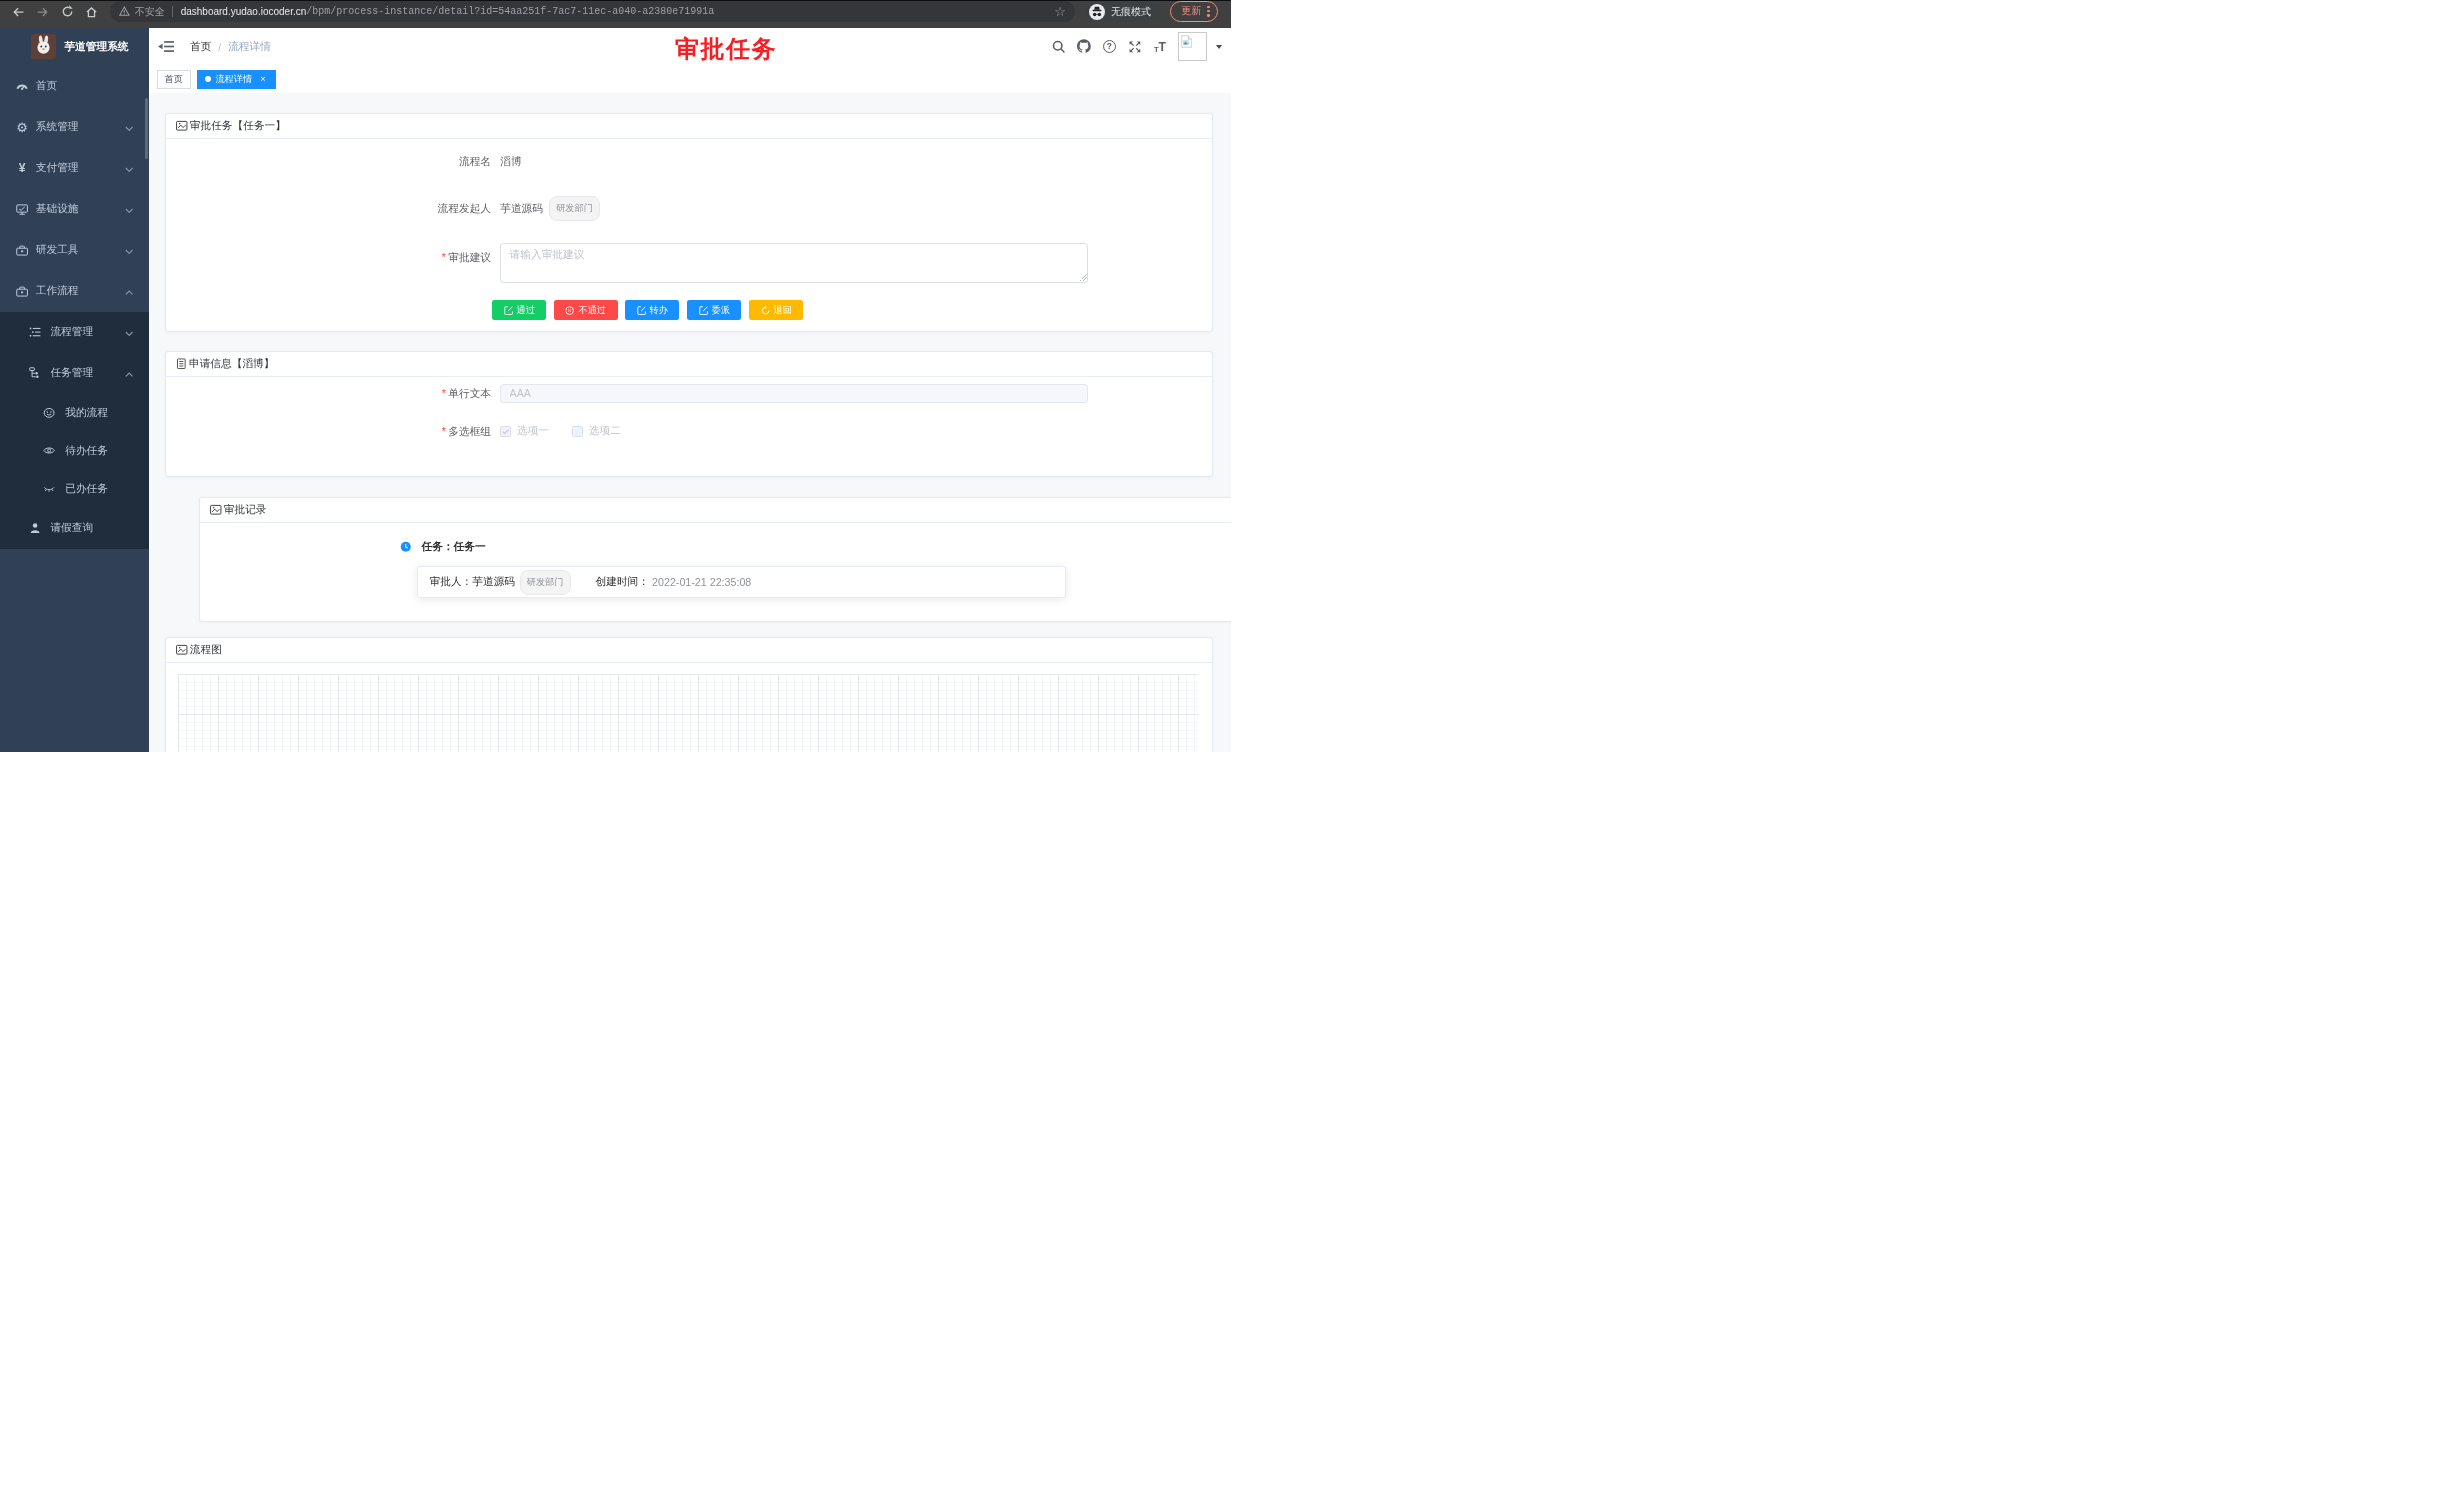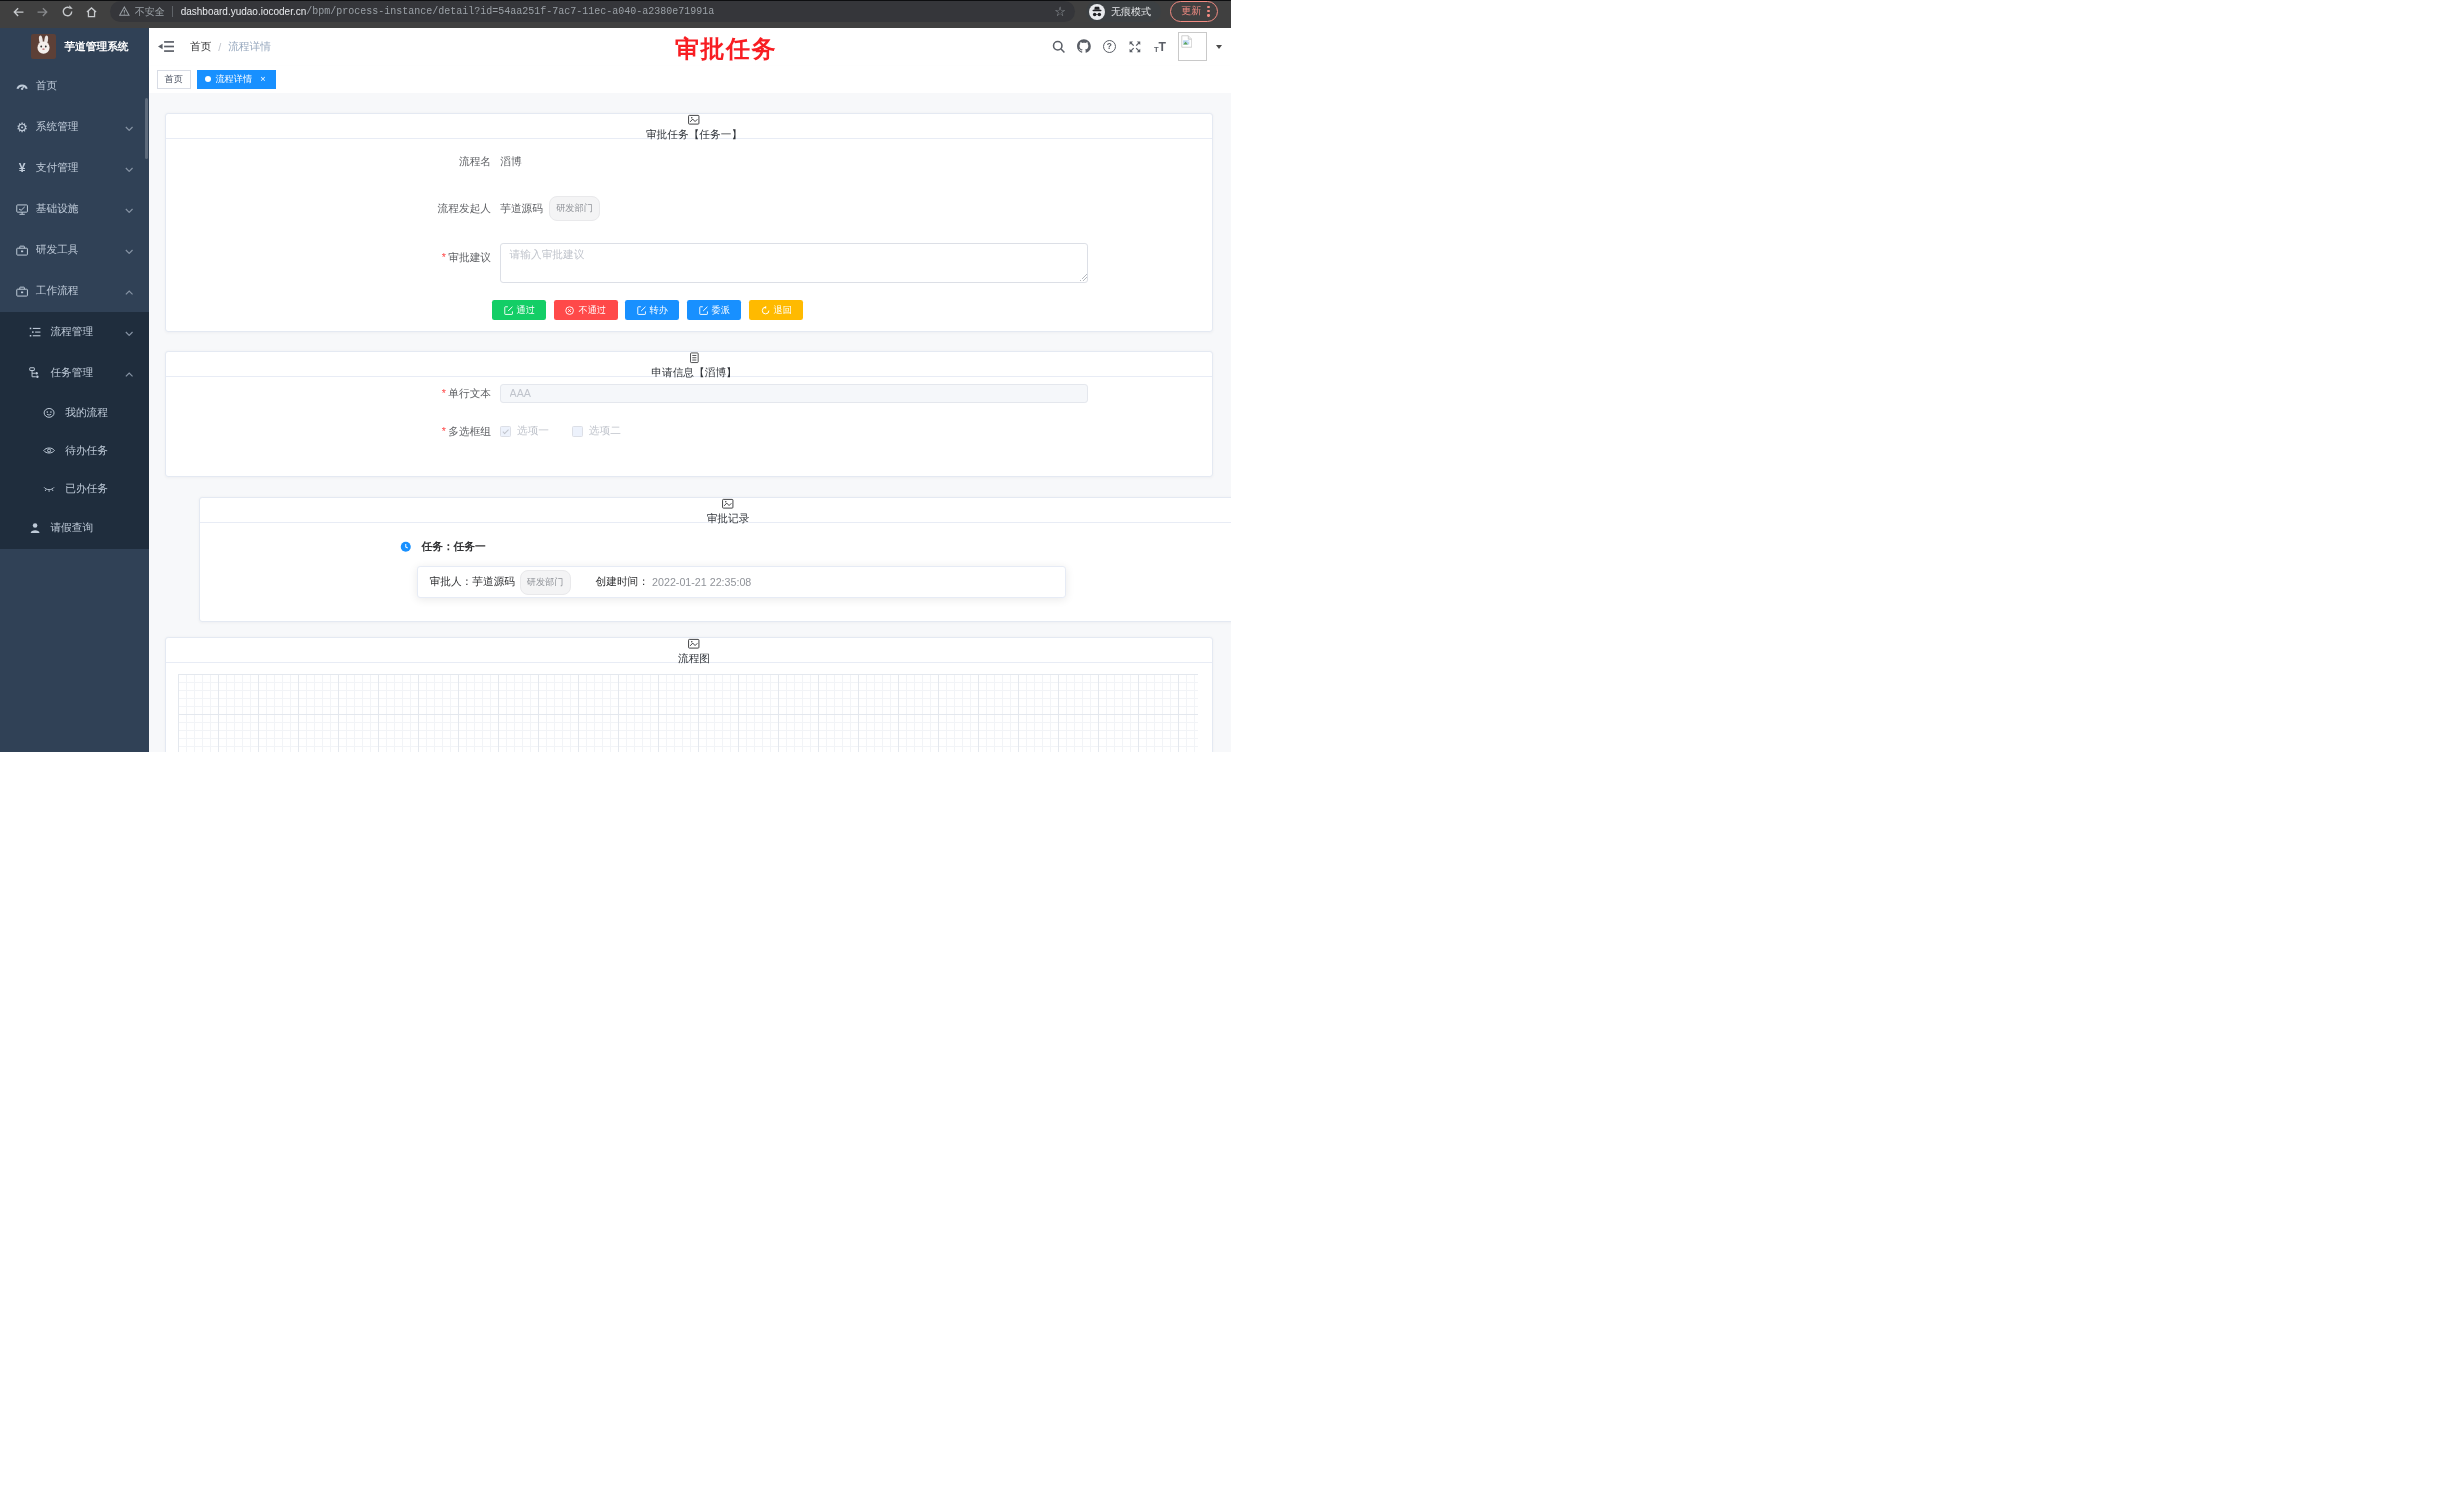--- a/index.html
+++ b/index.html
@@ -73,21 +73,21 @@
   .tag-dot { width:6.1px; height:6.1px; border-radius:50%; background:#fff; margin-right:4.6px; }
   .tag-close { margin-left:5.4px; font-size:9.2px; width:10.7px; height:10.7px; border-radius:50%; display:flex;
     align-items:center; justify-content:center; line-height:1; cursor:pointer; }
   .tag-close::before { content:"×"; }
 
   
   .content { position:absolute; left:149px; top:93px; width:1082px; height:659px; background:#f7f8fa; overflow:hidden; }
   .card { position:absolute; left:16px; width:1048px; background:#fff; border:0.8px solid #e4e9f2; border-radius:3.1px;
     box-shadow:0 0.8px 3.1px rgba(0,21,41,.04); }
   .card-hd { height:25px; border-bottom:0.8px solid #e8ecf5; display:flex; align-items:center; padding-left:10px;
-    gap:2.3px; font-size:10.7px; color:#2f3339; font-weight:500;flex-direction:column; }
+    gap:2.3px; font-size:10.7px; color:#2f3339; font-weight:500; }
   .card-hd svg { flex:none; }
 
   .frow { display:flex; align-items:center; }
   .flabel { width:325px; text-align:right; color:#606266; font-size:10.7px; flex:none; line-height:16px; }
   .req::before { content:"*"; color:#ff4949; margin-right:2.3px; }
   .fvalue { margin-left:9.2px; color:#606266; font-size:10.7px; display:flex; align-items:center; line-height:16px; }
 
   .el-tag { height:25px; background:#f4f4f5; border:0.8px solid #e9e9eb; border-radius:8px; color:#909399;
     font-size:9.2px; display:inline-flex; align-items:center; padding:0 6.1px; margin-left:6.1px; white-space:nowrap; }
 

